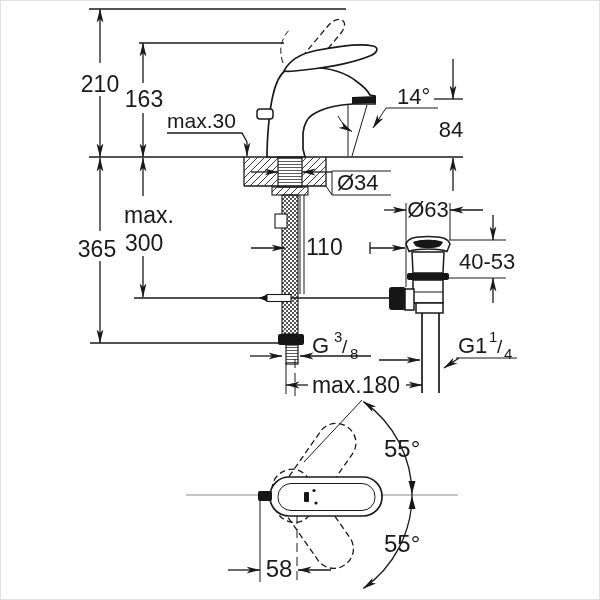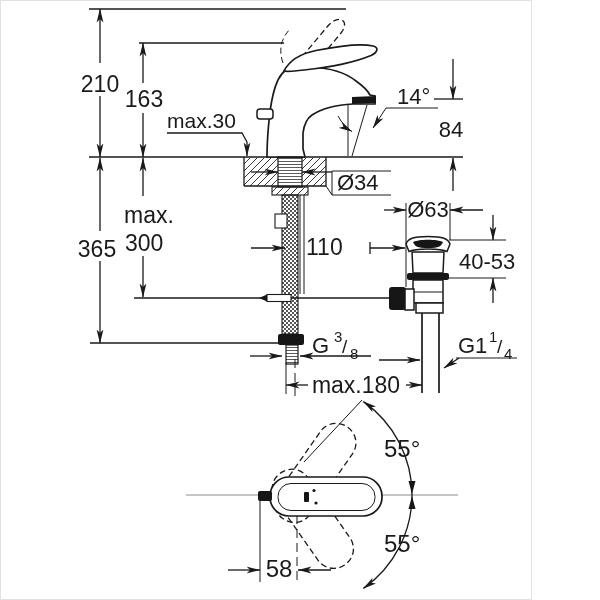--- a/index.html
+++ b/index.html
@@ -2,21 +2,21 @@
 <html style="--line: #1a1a1a; --centerline: #8c8c8c; --bg: #ffffff;"><head>
 <meta charset="utf-8">
 <style>
   :root{
     --line:#1a1a1a;
     --centerline:#8c8c8c;
     --bg:#ffffff;
   }
   html,body{margin:0;padding:0;background:#fff;}
   .canvas{
-    width:532px;height:600px;box-sizing:border-box;
+    width:600px;height:600px;box-sizing:border-box;
     border:1px solid #e2e2e2;background:var(--bg);
     position:relative;overflow:hidden;
   }
   svg{display:block;}
   svg text{
     fill:var(--line);
     font-family:"Liberation Sans", sans-serif;
   }
   .t23{font-size:23px;}
   .t22{font-size:22px;}

